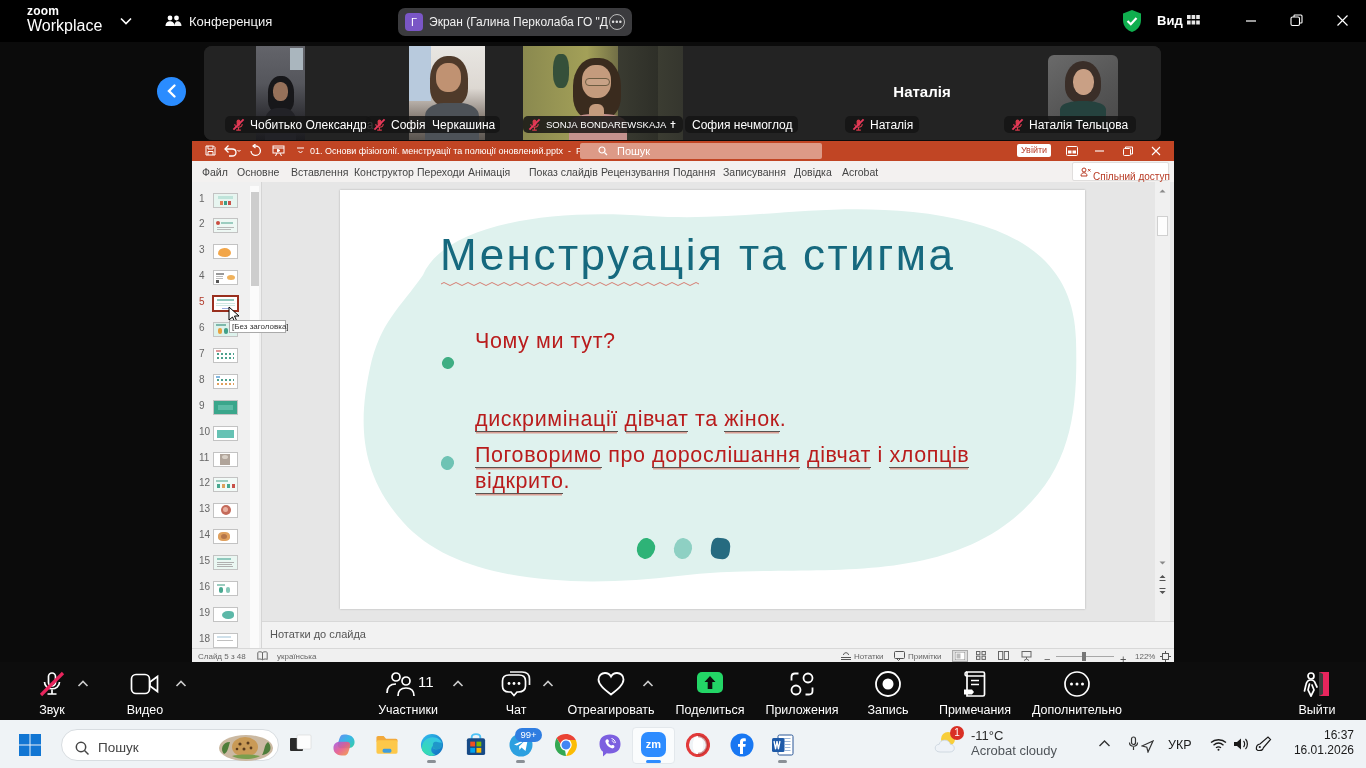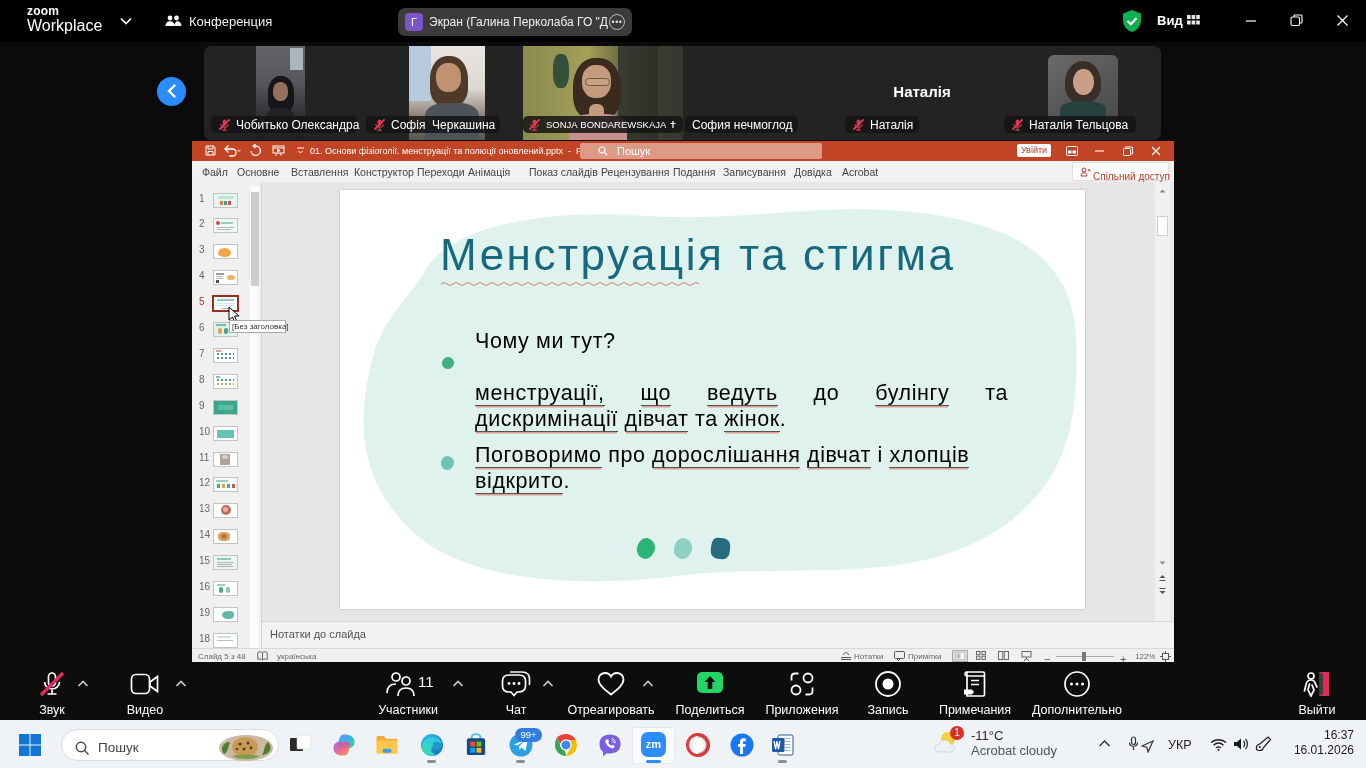--- a/index.html
+++ b/index.html
@@ -46,21 +46,21 @@
 #pthumb { left:58.5px; top:51px; width:8px; height:94px; background:#cdcdcd; }
 #main { left:70px; top:41px; width:893px; height:439px; background:#e6e6e6; }
 #slide { left:148px; top:49px; width:745px; height:419px; background:#fff; box-shadow:0 0 2px rgba(0,0,0,.25); overflow:hidden; }
 #mscroll { left:963px; top:41px; width:15px; height:439px; background:#f0f0f0; }
 #notesbar { left:70px; top:480px; width:912px; height:27px; background:#f2f2f2; border-top:1px solid #d8d8d8; color:#555; font-size:11px; }
 #statusbar { left:0; top:507px; width:982px; height:14px; background:#f0f0f0; border-top:1px solid #d8d8d8; color:#666; font-size:8px; }
 
 
 #blob { left:8px; top:10px; width:732px; height:386px; }
 #stitle { left:100px; top:40px; width:560px; font-size:44px; color:#16697e; letter-spacing:2.5px; white-space:nowrap; }
-.body-line { position:absolute; left:135px; width:533px; font-size:21.5px; color:#000000; letter-spacing:0.6px; white-space:nowrap; }
+.body-line { position:absolute; left:135px; width:533px; font-size:21.5px; color:#b91c1c; letter-spacing:0.6px; white-space:nowrap; }
 .jline { text-align:justify; text-align-last:justify; white-space:normal; }
 .ub { border-bottom:1.5px solid #5a5250; box-shadow:0 2.5px 0 -1px rgba(214,92,76,.55); }
 .blobdot { position:absolute; border-radius:45% 55% 50% 50% / 55% 45% 55% 45%; }
 
 
 #ztoolbar { left:0; top:662px; width:1366px; height:58px; background:#0d0d0d; color:#fff; }
 .zbtn { position:absolute; top:0; text-align:center; color:#fff; }
 .zlabel { position:absolute; top:41px; width:100%; text-align:center; font-size:12.5px; color:#fff; }
 .caret { position:absolute; top:18px; }
 
@@ -152,21 +152,21 @@
       <div class="cell abs" style="left:638.5px;width:159px">
           <div class="abs" style="left:0;top:37px;width:159px;height:18px;text-align:center;color:#fff;font-size:15px;font-weight:700">Наталія</div>
         </div>
       <div class="cell abs" style="left:798px;width:159px">
           <div class="abs" style="left:46px;top:9px;width:70px;height:68px;border-radius:6px;background:linear-gradient(145deg,#6a6a6a,#555 60%,#4a4a4a);overflow:hidden">
             <div class="abs" style="left:17px;top:6px;width:36px;height:42px;background:#3a2e28;border-radius:50% 50% 40% 40%"></div>
             <div class="abs" style="left:25px;top:14px;width:21px;height:26px;background:#c9a085;border-radius:48%"></div>
             <div class="abs" style="left:12px;top:46px;width:46px;height:22px;background:#25423e;border-radius:40% 40% 0 0"></div>
           </div>
         </div>
-      <div class="vlabel" style="left:7px;width:146px"><svg class="micoff" viewBox="0 0 14 14">
+      <div class="vlabel" style="left:21px;width:146px"><svg class="micoff" viewBox="0 0 14 14">
             <rect x="5" y="1.5" width="4" height="7" rx="2" fill="#d63a4a"></rect>
             <path d="M3 6.5 C3 11 11 11 11 6.5 M7 10.5 V13 M4.5 13 H9.5" stroke="#d63a4a" stroke-width="1.2" fill="none"></path>
             <path d="M1.5 12.5 L12.5 1.5" stroke="#e8385c" stroke-width="2"></path>
           </svg>Чобитько Олександра</div>
       <div class="vlabel" style="left:162px;width:134px"><svg class="micoff" viewBox="0 0 14 14">
             <rect x="5" y="1.5" width="4" height="7" rx="2" fill="#d63a4a"></rect>
             <path d="M3 6.5 C3 11 11 11 11 6.5 M7 10.5 V13 M4.5 13 H9.5" stroke="#d63a4a" stroke-width="1.2" fill="none"></path>
             <path d="M1.5 12.5 L12.5 1.5" stroke="#e8385c" stroke-width="2"></path>
           </svg>Софія&nbsp; Черкашина</div>
       <div class="vlabel" style="left:319px;width:160px;font-size:9.5px;padding:0 5px"><svg class="micoff" viewBox="0 0 14 14">
@@ -380,21 +380,20 @@
     <div id="main" class="abs"></div>
     <div id="slide" class="abs">
       <svg id="blob" class="abs" width="732" height="386" viewBox="0 0 732 386">
         <path d="M 75,75 C 95,28 190,8 300,16 C 400,22 470,2 565,12 C 660,22 726,55 728,140 C 730,215 724,280 650,330 C 560,388 440,362 330,376 C 230,388 110,384 55,322 C 8,270 12,215 22,168 C 32,122 52,108 75,75 Z" fill="#dff2ee"></path>
       </svg>
       <div id="stitle" class="abs">Менструація та стигма</div>
       <svg class="abs" style="left:101px;top:90px" width="262" height="6" viewBox="0 0 262 6">
           <path d="M0 4 Q 3 1 6 4 T 12 4 T 18 4 T 24 4 T 30 4 T 36 4 T 42 4 T 48 4 T 54 4 T 60 4 T 66 4 T 72 4 T 78 4 T 84 4 T 90 4 T 96 4 T 102 4 T 108 4 T 114 4 T 120 4 T 126 4 T 132 4 T 138 4 T 144 4 T 150 4 T 156 4 T 162 4 T 168 4 T 174 4 T 180 4 T 186 4 T 192 4 T 198 4 T 204 4 T 210 4 T 216 4 T 222 4 T 228 4 T 234 4 T 240 4 T 246 4 T 252 4 T 258 4" stroke="#d4695c" stroke-width="1" opacity="0.85" fill="none"></path>
         </svg>
       <div class="body-line" style="top:139px">Чому ми тут?</div>
-      <div class="body-line jline" style="top:191px"><span class="ub">менструації,</span> <span class="ub">що</span> <span class="ub">ведуть</span> до <span class="ub">булінгу</span> та</div>
       <div class="body-line" style="top:217px"><span class="ub">дискримінації</span> <span class="ub">дівчат</span> та <span class="ub">жінок</span>.</div>
       <div class="body-line" style="top:253px"><span class="ub">Поговоримо</span> про <span class="ub">дорослішання</span> <span class="ub">дівчат</span> і <span class="ub">хлопців</span></div>
       <div class="body-line" style="top:279px"><span class="ub">відкрито</span>.</div>
       <div class="blobdot" style="left:102px;top:167px;width:12px;height:12px;background:#3fae83;transform:rotate(15deg)"></div>
       <div class="blobdot" style="left:101px;top:266px;width:13px;height:14px;background:#6fc3b4;transform:rotate(10deg)"></div>
       <div class="blobdot" style="left:297px;top:348px;width:18px;height:21px;background:#2eb377;transform:rotate(12deg)"></div>
       <div class="blobdot" style="left:334px;top:348px;width:18px;height:21px;background:#8ed0c3;transform:rotate(8deg)"></div>
       <div class="blobdot" style="left:371px;top:348px;width:19px;height:21px;background:#266b80;border-radius:30% 40% 35% 40%/40% 35% 40% 35%;transform:rotate(5deg)"></div>
     </div>
     <div id="mscroll" class="abs">

